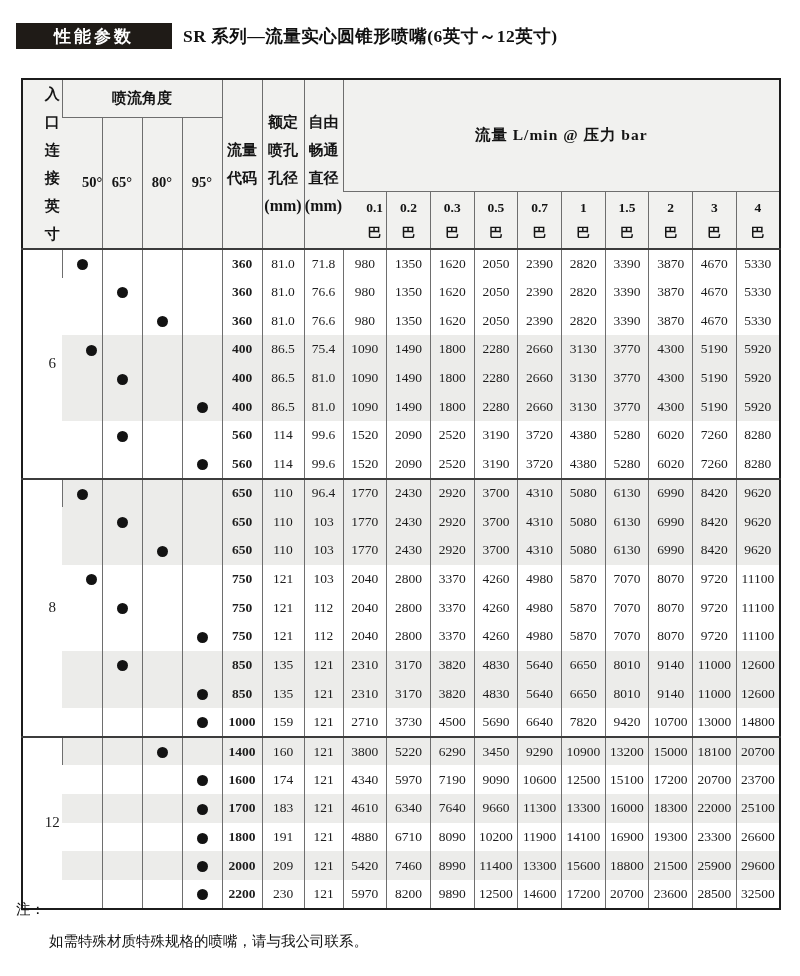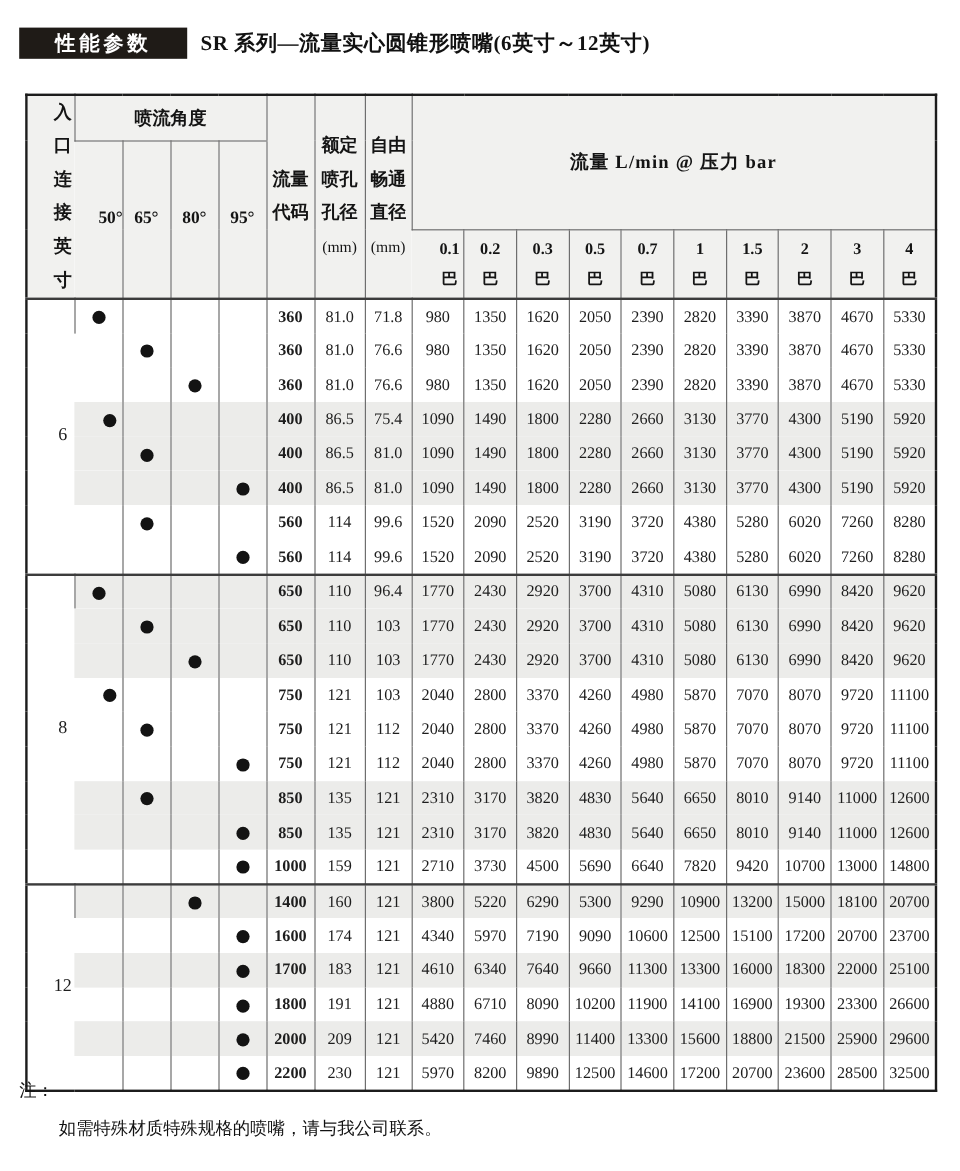--- a/index.html
+++ b/index.html
@@ -6,21 +6,21 @@
   html, body { background: #ffffff; }
   body {
     width: 800px; height: 976px; position: relative;
     font-family: "Liberation Serif", "DejaVu Serif", serif;
     color: #1d1d1d;
   }
 
   
   .title-row { position: absolute; top: 23px; left: 16px; display: flex; align-items: center; }
   .badge {
-    width: 140px; height: 26px; background: #1f1b17; color: #ffffff;
+    width: 156px; height: 26px; background: #1f1b17; color: #ffffff;
     font-size: 17px; font-weight: bold; letter-spacing: 3px;
     display: flex; align-items: center; justify-content: center;
   }
   .doc-title { margin-left: 11px; font-size: 17.5px; font-weight: bold; color: #111; letter-spacing: 0.5px; }
 
   
   .table-wrap { position: absolute; top: 78px; left: 21px; }
   table.perf {
     border-collapse: collapse; table-layout: fixed; width: 758px;
     border: 2px solid #1c1c1c;
@@ -31,21 +31,21 @@
     padding: 0; overflow: hidden;
   }
   .perf th:first-child, .perf td:first-child { border-left: none; padding-left: 20px; }
   .perf thead { border-bottom: 2px solid #3c3c3c; }
   .perf tbody { border-top: 2px solid #3c3c3c; }
   .perf thead th { background: #f1f1ef; font-weight: bold; color: #141414; }
 
   .h-group { font-size: 15px; border-bottom: 1px solid #6e6e6e !important; }
   .h-flow-group { font-size: 15.5px; border-bottom: 1px solid #6e6e6e !important; letter-spacing: 1px; }
   .h-lines { font-size: 15px; line-height: 28px; }
-  .h-lines .mm { font-size: 13px; font-weight: normal; }
+  .h-lines .mm { font-size: 16px; font-weight: bold; }
   .h-angle { font-size: 14.5px; }
   .h-press { font-size: 13.5px; line-height: 25px; }
 
   .perf tbody td { font-size: 13.5px; height: 28.7px; background: #ffffff; }
   .perf tbody tr.shaded td { background: #ececea; }
   .perf tbody td.inlet { background: #ffffff !important; font-size: 15px; }
   .perf tbody td.code { font-weight: bold; font-size: 13.5px; }
   .dot {
     width: 11px; height: 11px; background: #131313; border-radius: 50%;
     display: inline-block; vertical-align: middle;
@@ -497,21 +497,21 @@
           <td></td>
           <td></td>
           <td><span class="dot"></span></td>
           <td></td>
           <td class="code">1400</td>
           <td>160</td>
           <td>121</td>
           <td>3800</td>
           <td>5220</td>
           <td>6290</td>
-          <td>5300</td>
+          <td>3450</td>
           <td>9290</td>
           <td>10900</td>
           <td>13200</td>
           <td>15000</td>
           <td>18100</td>
           <td>20700</td>
         </tr>
         <tr>
           <td></td>
           <td></td>

